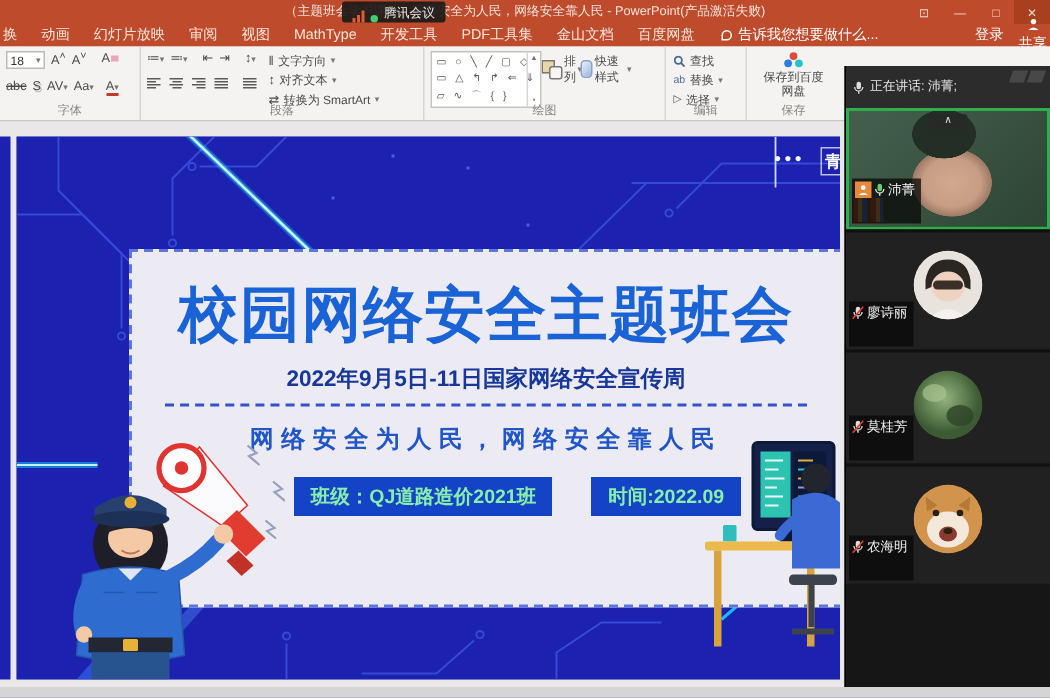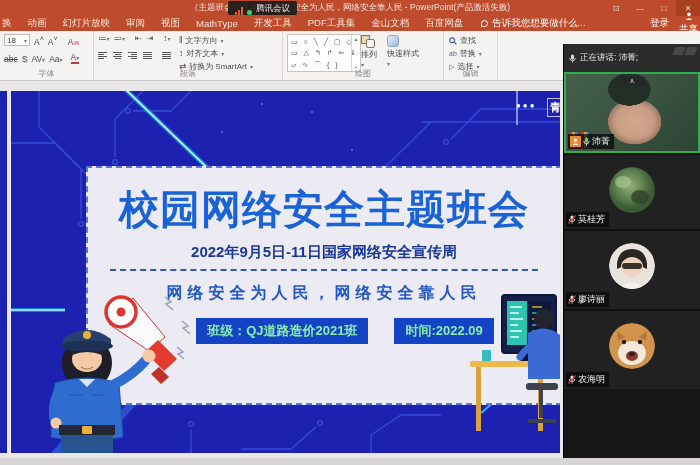--- a/index.html
+++ b/index.html
@@ -36,40 +36,40 @@
   
   .ribbon { position:absolute; left:0; top:31px; width:700px; height:50px; background:#f4f3f2;
     border-bottom:1px solid #c9c6c4; color:#4a4a4a; }
   .rgroup { position:absolute; top:0; height:49px; border-right:1px solid #d9d6d4; }
   .rg-label { position:absolute; bottom:1px; left:0; right:0; text-align:center; font-size:8px; color:#8a8480; }
   .rg-font { left:0; width:94px; }
   .rg-para { left:94px; width:189px; }
   .rg-draw { left:283px; width:161px; }
   .rg-edit { left:444px; width:54px; }
   .rg-save { left:498px; width:62px; border-right:none; }
-  .rrow { display:flex; align-items:flex-end; gap:4px; padding:3px 4px 0 4px; font-size:8.5px; }
+  .rrow { display:flex; align-items:flex-start; gap:4px; padding:3px 4px 0 4px; font-size:8.5px; }
   .sizebox { width:26px; height:12px; border:1px solid #bdbab7; background:#fff; font-size:8px;
     display:flex; align-items:center; justify-content:space-between; padding:0 2px; color:#333; }
   .ric { font-size:8.5px; color:#4a4a4a; line-height:1; }
   .dd { font-size:6px; color:#777; }
   .strike { text-decoration:line-through; }
   .fcolor { border-bottom:2px solid #c53b2a; line-height:1; }
   .vtxt { font-size:8px; display:flex; align-items:center; gap:3px; padding:1px 0; white-space:nowrap; }
   .para-wrap { display:flex; }
   .para-right { padding-top:3px; padding-left:4px; }
   .alignbar { display:inline-flex; flex-direction:column; gap:1px; width:9px; }
   .alignbar b { height:1px; background:#5a5a5a; display:block; }
   .alignbar b.s { width:6px; }
   .shapesbox { margin:3px 0 0 4px; width:74px; height:38px; background:#fff; border:1px solid #c6c3c0;
     display:flex; flex-direction:column; justify-content:space-around; padding:1px 10px 1px 3px;
     position:relative; font-size:7px; color:#555; }
   .shapesbox .srow { white-space:nowrap; letter-spacing:2px; line-height:1; }
   .shapescroll { position:absolute; right:0; top:0; bottom:0; width:9px; border-left:1px solid #d8d5d2;
     display:flex; flex-direction:column; align-items:center; justify-content:space-between; font-size:5px; color:#777; padding:1px 0;}
-  .bigbtn { display:flex; flex-direction:column; align-items:flex-start; font-size:8px; gap:1px; padding-top:4px; }
+  .bigbtn { display:flex; flex-direction:row; align-items:center; font-size:8px; gap:1px; padding-top:4px; }
   .sq { width:9px; height:9px; border:1px solid #777; background:#e8d8a8; }
   .sq2 { width:9px; height:9px; border:1px solid #777; background:#f8f6f2; border-radius:2px; margin-left:-4px; margin-top:4px;}
   .draw-main { display:flex; align-items:flex-start; }
   .fillcol { padding-top:3px; }
   .edit-col { padding-top:3px; padding-left:5px; }
   .baidu-btn { display:flex; flex-direction:column; align-items:center; gap:1px; padding-top:3px;
     font-size:8px; text-align:center; line-height:1.15; width:100%; }
 
   
   .doc-area { position:absolute; left:0; top:81px; width:700px; height:377px; background:#e9e7e7; }
@@ -107,21 +107,21 @@
       radial-gradient(ellipse 34px 26px at 48% 20%, #232e26 0%, #232e26 62%, rgba(0,0,0,0) 63%),
       radial-gradient(ellipse 40px 34px at 52% 62%, #d2a98f 0%, #c79d84 48%, #9d7a66 66%, rgba(0,0,0,0) 67%),
       linear-gradient(135deg,#44604c 0%, #38523f 55%, #2c4434 100%); }
   .bookshelf { position:absolute; left:2px; bottom:2px; width:22px; height:18px; border:1px solid #5a4630;
     background:repeating-linear-gradient(90deg,#b5452f 0 3px,#d8a43c 3px 6px,#3e74c4 6px 9px,#7a4a2e 9px 12px); }
   .collapse-btn { position:absolute; top:2px; left:50%; transform:translateX(-50%); width:26px; height:10px;
     background:rgba(40,40,40,.8); border-radius:2px; color:#ddd; font-size:7px; text-align:center; line-height:10px; }
   .expand-btn { position:absolute; bottom:22px; left:50%; transform:translateX(-50%); width:30px; height:11px;
     background:rgba(62,62,62,.9); border-radius:2px; color:#ddd; font-size:7px; text-align:center; line-height:11px; z-index:3;}
   .ptag { position:absolute; left:2px; bottom:2px; background:rgba(8,8,8,.75); display:flex; align-items:center;
-    gap:2px; padding:1px 4px 1px 2px; color:#f2f2f2; font-size:9px; z-index:2; }
+    gap:2px; padding:1px 4px 16px 2px; color:#f2f2f2; font-size:9px; z-index:2; }
   .host-badge { width:11px; height:11px; background:#e8883a; display:flex; align-items:center; justify-content:center; }
   .avatar { position:absolute; left:50%; top:12px; transform:translateX(-50%); width:46px; height:46px;
     border-radius:50%; overflow:hidden; }
   .t5 .avatar { top:16px; }
   .bottom-strip { position:absolute; left:0; top:458px; width:700px; height:7px; background:#d6d4d4; }
 </style>
 </head>
 <body>
 
 <div class="stage">
@@ -302,20 +302,31 @@
         </div>
         <div class="vtxt">
           <span class="ric" style="font-size:7px">▷</span>
           <span>选择</span>
             <span class="dd">▾</span>
         </div>
       </div>
       <div class="rg-label">编辑</div>
     </div>
 
+    <div class="rgroup rg-save">
+      <div class="baidu-btn">
+        <svg width="14" height="12" viewBox="0 0 14 12">
+          <circle cx="7" cy="3.4" r="2.6" fill="#e24a3b"></circle>
+          <circle cx="3.4" cy="8.2" r="2.6" fill="#2a7de1"></circle>
+          <circle cx="10.6" cy="8.2" r="2.6" fill="#25c4c9"></circle>
+        </svg>
+        <span style="width:42px">保存到百度网盘</span>
+      </div>
+      <div class="rg-label">保存</div>
+    </div>
   </div>
 
   <div class="doc-area">
     <div class="sliver"></div>
 
     <div class="slide">
       <svg class="circuit" width="549" height="362" viewBox="0 0 549 362">
         <rect width="549" height="362" fill="#1d21b0"></rect>
         <g stroke="#3b55e2" stroke-width="1.3" fill="none" opacity="0.8">
           <path d="M28,0 V36 L70,78 V128"></path>
@@ -466,20 +477,40 @@
             </svg>
         </span>
         <svg width="7" height="9" viewBox="0 0 7 9">
           <rect x="2" y="0.5" width="3" height="5" rx="1.5" fill="#5fd06e"></rect>
           <path d="M0.8,4 a2.7,2.7 0 0 0 5.4,0 M3.5,6.8 V8.5" stroke="#eee" stroke-width="0.9" fill="none"></path>
         </svg>
         <span>沛菁</span>
       </div>
     </div>
 
+    <div class="tile t3">
+      <div class="avatar">
+        <svg width="46" height="46" viewBox="0 0 46 46">
+          <circle cx="23" cy="23" r="23" fill="#e9e3de"></circle>
+          <path d="M8,20 Q10,6 23,6 Q36,6 38,20 L38,26 Q30,22 23,22 Q16,22 8,26 Z" fill="#2a2622"></path>
+          <ellipse cx="23" cy="24" rx="11" ry="10" fill="#f0d2c0"></ellipse>
+          <rect x="13" y="20" width="20" height="6" rx="3" fill="#3a3028"></rect>
+          <path d="M10,46 Q23,32 36,46 Z" fill="#f5f2ee"></path>
+        </svg>
+      </div>
+      <div class="ptag">
+        <svg width="8" height="9" viewBox="0 0 8 9">
+          <rect x="2.5" y="0.5" width="3" height="5" rx="1.5" fill="#ddd"></rect>
+          <path d="M1.3,4 a2.7,2.7 0 0 0 5.4,0 M4,6.8 V8.5" stroke="#ddd" stroke-width="0.9" fill="none"></path>
+          <line x1="0.5" y1="8.5" x2="7.5" y2="0.5" stroke="#e03a30" stroke-width="1.2"></line>
+        </svg>
+        <span>廖诗丽</span>
+      </div>
+    </div>
+
     <div class="tile t2">
       <div class="avatar">
         <svg width="46" height="46" viewBox="0 0 46 46">
           <defs>
               <radialGradient id="g1" cx="45%" cy="40%">
                 <stop offset="0%" stop-color="#93b37e"></stop>
                 <stop offset="60%" stop-color="#5f8050"></stop>
                 <stop offset="100%" stop-color="#3c5a34"></stop>
               </radialGradient>
             </defs>
@@ -491,40 +522,20 @@
       <div class="ptag">
         <svg width="8" height="9" viewBox="0 0 8 9">
           <rect x="2.5" y="0.5" width="3" height="5" rx="1.5" fill="#ddd"></rect>
           <path d="M1.3,4 a2.7,2.7 0 0 0 5.4,0 M4,6.8 V8.5" stroke="#ddd" stroke-width="0.9" fill="none"></path>
           <line x1="0.5" y1="8.5" x2="7.5" y2="0.5" stroke="#e03a30" stroke-width="1.2"></line>
         </svg>
         <span>莫桂芳</span>
       </div>
     </div>
 
-    <div class="tile t3">
-      <div class="avatar">
-        <svg width="46" height="46" viewBox="0 0 46 46">
-          <circle cx="23" cy="23" r="23" fill="#e9e3de"></circle>
-          <path d="M8,20 Q10,6 23,6 Q36,6 38,20 L38,26 Q30,22 23,22 Q16,22 8,26 Z" fill="#2a2622"></path>
-          <ellipse cx="23" cy="24" rx="11" ry="10" fill="#f0d2c0"></ellipse>
-          <rect x="13" y="20" width="20" height="6" rx="3" fill="#3a3028"></rect>
-          <path d="M10,46 Q23,32 36,46 Z" fill="#f5f2ee"></path>
-        </svg>
-      </div>
-      <div class="ptag">
-        <svg width="8" height="9" viewBox="0 0 8 9">
-          <rect x="2.5" y="0.5" width="3" height="5" rx="1.5" fill="#ddd"></rect>
-          <path d="M1.3,4 a2.7,2.7 0 0 0 5.4,0 M4,6.8 V8.5" stroke="#ddd" stroke-width="0.9" fill="none"></path>
-          <line x1="0.5" y1="8.5" x2="7.5" y2="0.5" stroke="#e03a30" stroke-width="1.2"></line>
-        </svg>
-        <span>廖诗丽</span>
-      </div>
-    </div>
-
     <div class="tile t4">
       <div class="avatar">
         <svg width="46" height="46" viewBox="0 0 46 46">
           <circle cx="23" cy="23" r="23" fill="#d2944c"></circle>
           <polygon points="8,8 16,14 9,18" fill="#b57a38"></polygon>
           <polygon points="38,8 30,14 37,18" fill="#b57a38"></polygon>
           <ellipse cx="23" cy="30" rx="14" ry="12" fill="#f3e9da"></ellipse>
           <circle cx="15" cy="19" r="2.2" fill="#2a2016"></circle>
           <circle cx="31" cy="19" r="2.2" fill="#2a2016"></circle>
           <ellipse cx="23" cy="33" rx="6" ry="5" fill="#8c3a2e"></ellipse>

